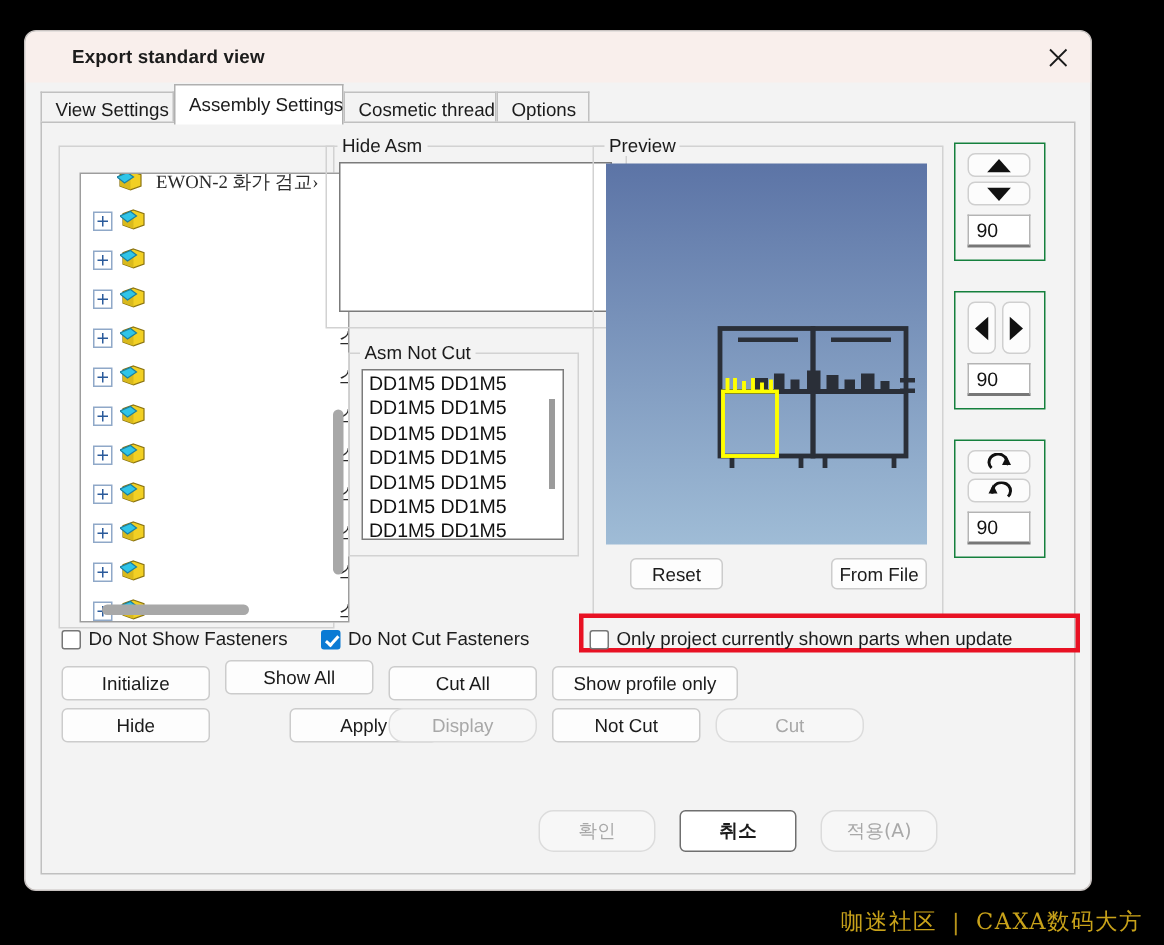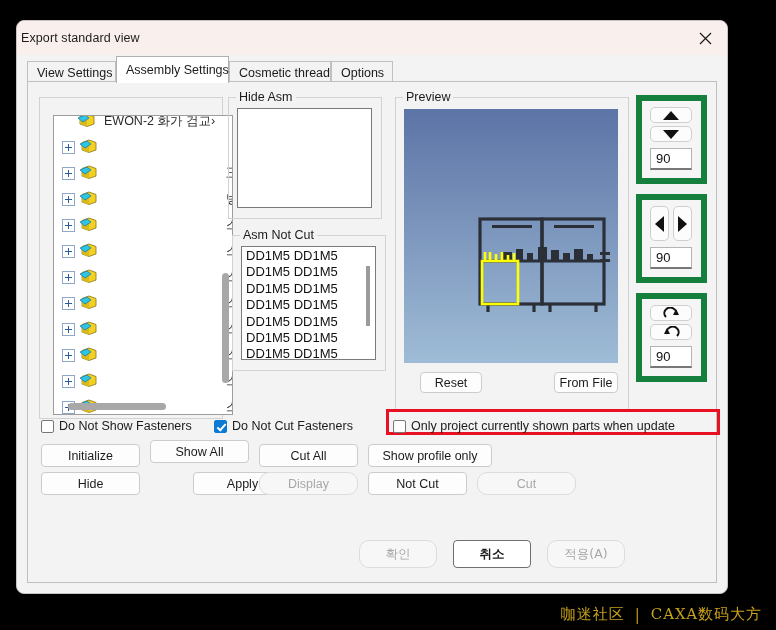--- a/index.html
+++ b/index.html
@@ -17,21 +17,21 @@
     border:1px solid #c8c2c0;
     border-radius:8px;
     box-shadow:0 6px 22px rgba(0,0,0,.55);
     overflow:hidden;
   }
   .titlebar{
     height:34px;background:#f9efec;
     border-top-left-radius:7px;border-top-right-radius:7px;
     display:flex;align-items:center;position:relative;
   }
-  .title-text{font-size:12.5px;color:#1c1c1c;margin-left:4px;letter-spacing:.1px;}
+  .title-text{font-size:12.5px;color:#1c1c1c;margin-left:31px;letter-spacing:.1px;font-weight:bold;}
   .close-btn{
     position:absolute;right:0;top:0;width:44px;height:34px;
     display:flex;align-items:center;justify-content:center;
     border-top-right-radius:7px;
   }
   .close-btn svg{display:block;}
 
   
   .tabstrip{
     position:absolute;left:10px;top:34px;right:0;height:28px;
@@ -84,38 +84,38 @@
   .plusbox::before{left:2px;top:5px;width:7px;height:1px;}
   .plusbox::after{left:5px;top:2px;width:1px;height:7px;}
   .plusbox.none{border:none;background:none;}
   .plusbox.none::before,.plusbox.none::after{display:none;}
   .asm-icon{
     width:20px;height:18px;flex:0 0 auto;margin-right:6px;position:relative;
   }
   .tnode-label{
     font-size:12.5px;color:#2b2b2b;white-space:nowrap;overflow:hidden;
   }
-  .tnode-label.kr{font-family:Liberation Sans, sans-serif;}
+  .tnode-label.kr{font-family:Liberation Serif, serif;}
   .tree-vscroll{
     position:absolute;right:2px;top:2px;width:9px;bottom:2px;
   }
   .tree-vthumb{
     position:absolute;left:1px;width:7px;background:#a8a8a8;border-radius:4px;
     top:155px;height:110px;
   }
   .tree-hscroll{
     position:absolute;left:14px;right:14px;bottom:7px;height:9px;
   }
   .tree-hthumb{
     position:absolute;left:14px;top:1px;height:7px;width:98px;
     background:#a8a8a8;border-radius:4px;
   }
 
   
-  .g-hide{left:200px;top:15px;width:152px;height:120px;}
+  .g-hide{left:189px;top:15px;width:152px;height:120px;padding-left:47px;}
   .g-notcut{left:204px;top:153px;width:152px;height:134px;}
   .listbox{
     position:absolute;left:8px;top:10px;right:9px;bottom:10px;
     background:#fff;border:1px solid #7b7b7b;overflow:hidden;
   }
   .listrow{
     font-size:13px;color:#111;padding:0 4px;height:16.4px;line-height:16.4px;
     white-space:nowrap;
   }
   .list-vscroll{
@@ -138,21 +138,21 @@
     background:#fdfdfd;border:1px solid #ccc;border-radius:4px;
     font-size:12.5px;color:#1b1b1b;text-align:center;
     display:flex;align-items:center;justify-content:center;
     font-family:"Liberation Sans","DejaVu Sans",sans-serif;
   }
   .btn.disabled{color:#a8a8a8;background:#f7f7f7;border-color:#dcdcdc;border-radius:10px;}
   .btn.default{border:1px solid #6f6f6f;background:#fff;font-weight:bold;}
   .pbtn{position:absolute;height:21px;}
 
   
-  .spingroup{position:absolute;border:6px solid #15803d;background:#f5f5f5;}
+  .spingroup{position:absolute;border:1px solid #15803d;background:#f5f5f5;}
   .sbtn{
     position:absolute;box-sizing:border-box;background:#fcfcfc;
     border:1px solid #cfcfcf;border-radius:5px;
     display:flex;align-items:center;justify-content:center;
   }
   .numfield{
     position:absolute;box-sizing:border-box;background:#fff;
     border:1px solid #b4b4b4;border-bottom:2px solid #777;
     font-size:13px;color:#111;padding-left:5px;
     display:flex;align-items:center;

